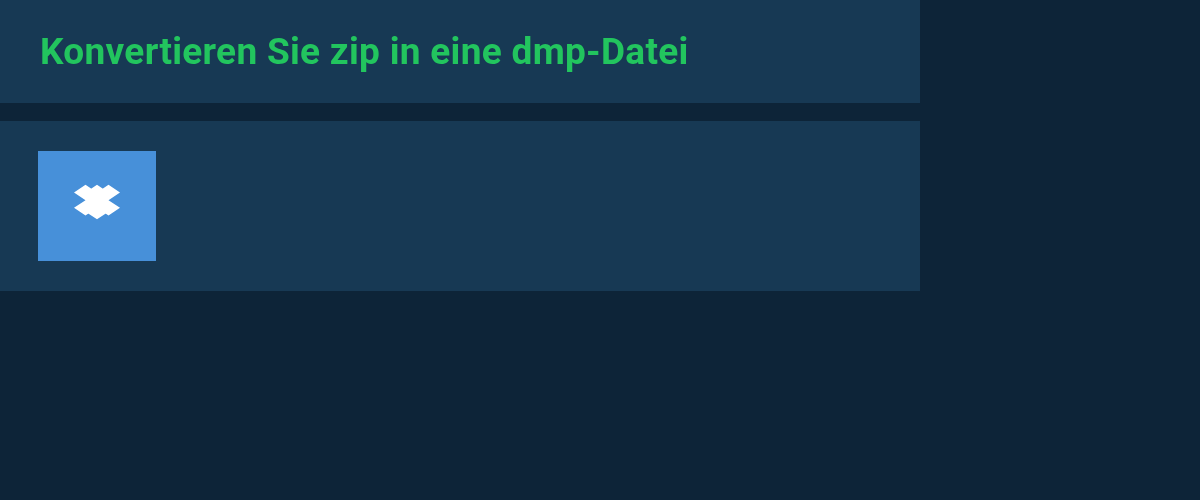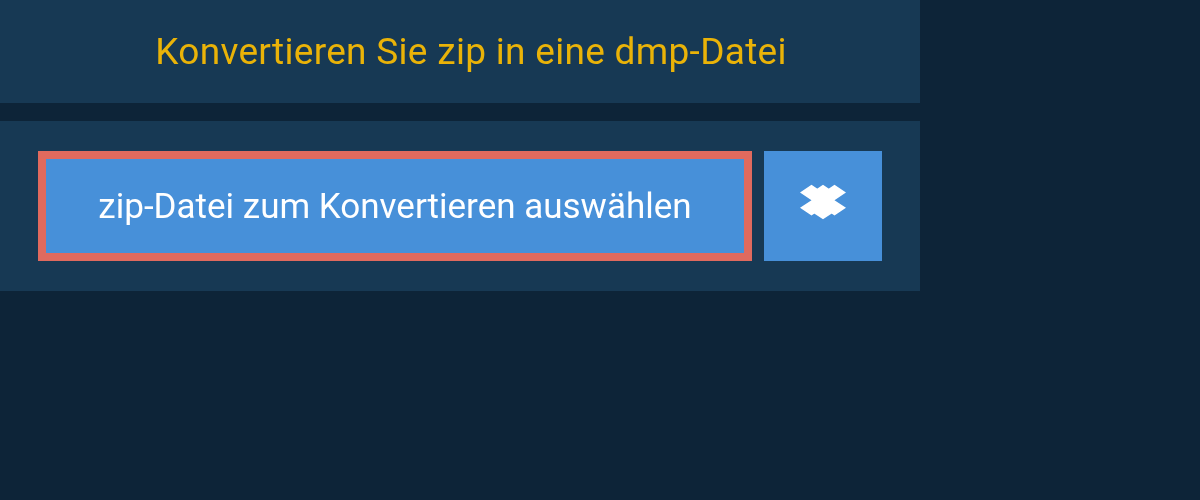--- a/index.html
+++ b/index.html
@@ -13,25 +13,24 @@
       background: #0d2438;
       font-family: -apple-system, BlinkMacSystemFont, "Segoe UI", Roboto, Arial, sans-serif;
       overflow: hidden;
     }
     .top-panel {
       background: #173954;
       padding: 30px 18px 30px 40px;
       width: 920px;
     }
     .heading {
-      color: #eab308;
+      color: #22c55e;
       font-size: 37px;
-      font-weight: 400;
+      font-weight: 700;
       letter-spacing: 0.3px;
-      text-align: center;
     }
     .button-panel {
       background: #173954;
       padding: 30px 38px;
       width: 920px;
       margin-top: 18px;
       display: flex;
       gap: 12px;
     }
     .select-file-btn {
@@ -65,23 +64,20 @@
     }
   </style>
 </head>
 <body>
 
 <div class="top-panel">
   <h1 class="heading">Konvertieren Sie zip in eine dmp-Datei</h1>
 </div>
 
 <div class="button-panel">
-  <div class="select-file-btn">
-    <span class="select-file-label">zip-Datei zum Konvertieren auswählen</span>
-  </div>
   <div class="dropbox-btn">
     <span class="dropbox-icon">
       <svg viewBox="0 0 24 24">
         <path d="M6 2L0 6l6 4-6 4 6 4 6-4 6 4 6-4-6-4 6-4-6-4-6 4-6-4zm6 8l6-4-6-4-6 4 6 4zm0 2l-6 4 6 4 6-4-6-4z"></path>
       </svg>
     </span>
   </div>
 </div>
 
 </body></html>

